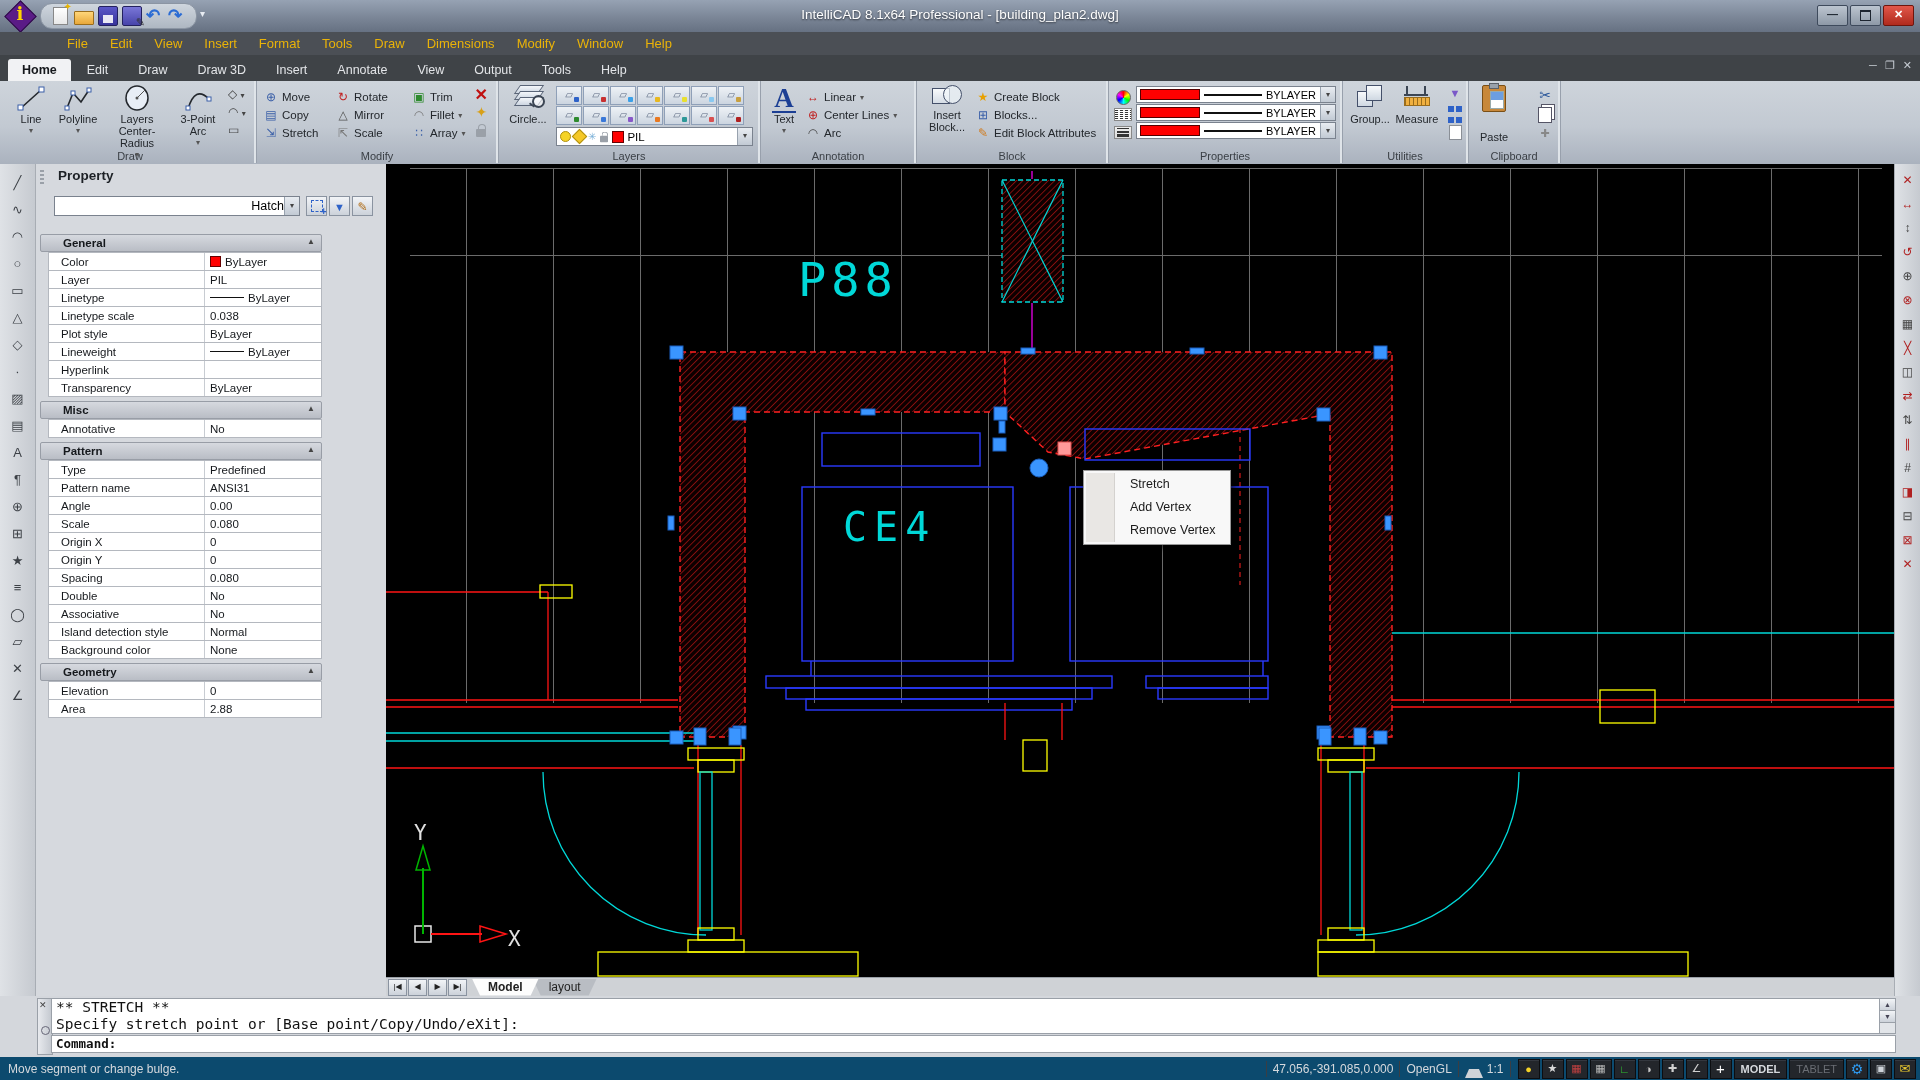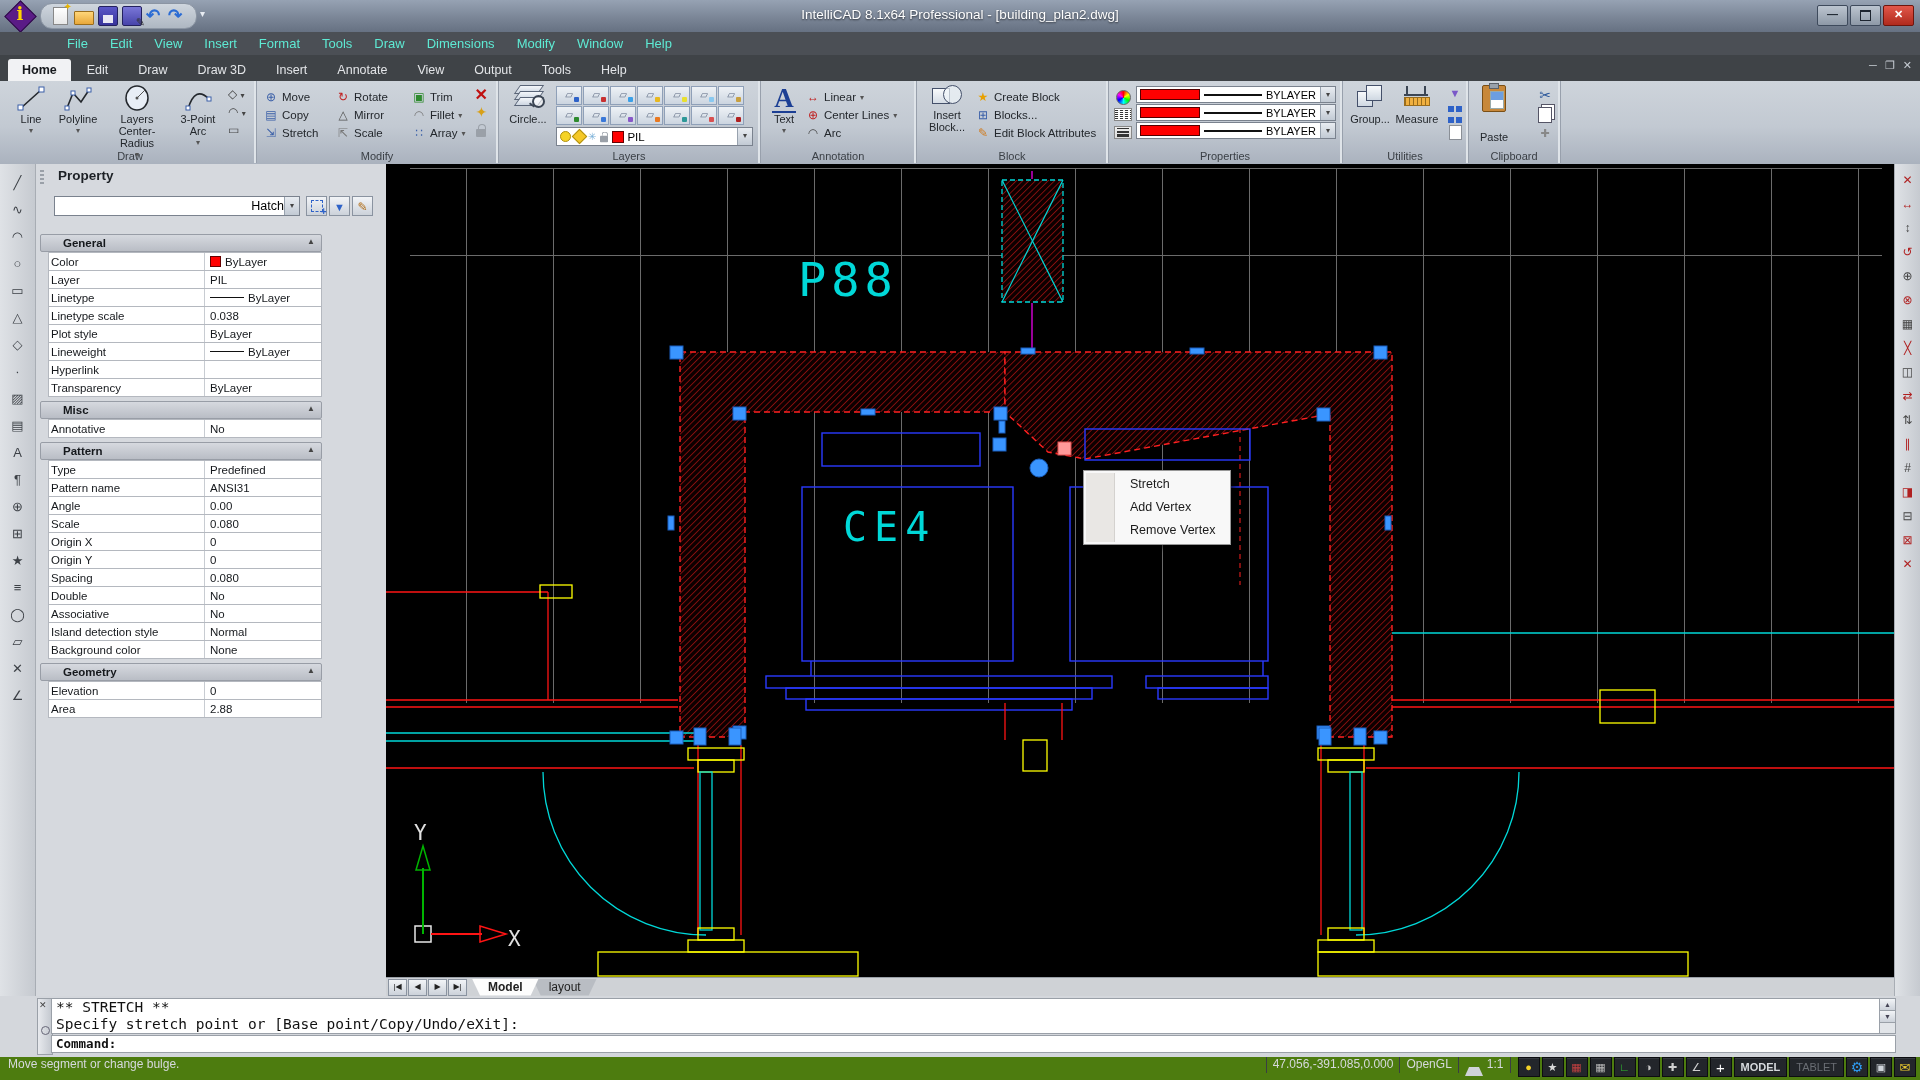--- a/index.html
+++ b/index.html
@@ -31,21 +31,21 @@
     text-shadow:0 1px 2px rgba(0,0,0,.65);}
   #winbtns{right:6px;top:5px;display:flex;gap:2px;}
   .wbtn{width:29px;height:19px;border:1px solid #3e4a5c;border-radius:2px;
     background:linear-gradient(#b9c2cd,#8removed?);background:linear-gradient(#bcc5d0,#8e99a7);
     color:#1d2530;font-size:11px;line-height:17px;text-align:center;font-weight:bold;}
   .wbtn.close{background:linear-gradient(#e2574a,#b02a1d);color:#fff;border-color:#6e150d;}
   .wbtn .maxg{display:inline-block;width:9px;height:8px;border:1px solid #1d2530;border-top-width:2px;margin-top:4px;}
   
   #menubar{left:0;top:32px;width:1920px;height:23px;background:#4b4f55;display:flex;
     align-items:center;padding-left:56px;box-sizing:border-box;}
-  .mitem{color:#5eead4;font-size:13px;padding:3px 11px;line-height:23px;}
+  .mitem{color:#eab308;font-size:13px;padding:3px 11px;line-height:23px;}
   
   #tabrow{left:0;top:55px;width:1920px;height:26px;background:#3f4347;display:flex;align-items:flex-end;padding-left:8px;box-sizing:border-box;}
   .rtab{color:#e3e5e8;font-size:12.5px;padding:4px 14px 4px;margin-right:2px;border-radius:3px 3px 0 0;}
   .rtab.active{background:#f1f2f4;color:#15181c;font-weight:bold;}
   #mdibtns{position:absolute;right:8px;top:59px;display:flex;gap:8px;color:#c6ccd3;font-size:11px;}
   
   #ribbon{left:0;top:81px;width:1920px;height:83px;
     background:linear-gradient(#ced4db 0%,#c2c9d2 55%,#aab2be 100%);
     border-bottom:1px solid #8d96a2;}
   .rgroup{position:absolute;top:0;height:82px;border-right:1px solid #98a0ac;box-shadow:inset -2px 0 0 #dfe4e9;}
@@ -124,21 +124,21 @@
   .ppbtn{top:32px;width:21px;height:20px;background:linear-gradient(#f2f4f7,#ccd2da);border:1px solid #8a93a0;box-sizing:border-box;text-align:center;}
   .ppbtn .dashsq{display:inline-block;width:10px;height:10px;border:1px dashed #2e62c8;margin-top:3px;position:relative;}
   .ppbtn .dashsq::after{content:"+";position:absolute;right:-5px;bottom:-6px;color:#2e62c8;font-size:10px;font-weight:bold;}
   .ppbtn .funnel{color:#2e62c8;font-size:11px;line-height:18px;}
   .ppbtn .pencil{color:#b06a10;font-size:12px;line-height:18px;}
   #prows{left:12px;top:66px;width:274px;}
   .prow{position:relative;height:17px;border:1px solid #b4b8bf;border-top:none;background:#fff;display:flex;align-items:center;font-size:11.5px;color:#15181c;}
   .prow.hdr{height:16px;background:linear-gradient(#d6d9df,#b9bdc5);border:1px solid #989da6;margin-left:-8px;font-weight:bold;margin-top:4px;border-radius:2px;}
   .prow.hdr .plabel{padding-left:22px;}
   .prow.hdr + .prow{border-top:1px solid #b4b8bf;}
-  .plabel{padding-left:2px;width:155px;box-sizing:border-box;white-space:nowrap;overflow:hidden;}
+  .plabel{padding-left:12px;width:155px;box-sizing:border-box;white-space:nowrap;overflow:hidden;}
   .pval{flex:1;display:flex;align-items:center;gap:4px;border-left:1px solid #c8ccd2;height:100%;padding-left:5px;}
   .swred{display:none;width:9px;height:9px;background:var(--c-red,#f00);border:1px solid #600;}
   .linesw{display:none;width:34px;height:1.5px;background:#111;}
   .prow.color .swred{display:inline-block;}
   .prow.line .linesw{display:inline-block;}
   .caret{display:none;position:absolute;right:6px;top:2px;font-size:8px;color:#444;}
   .prow.hdr .caret{display:block;}
   
   #canvas{left:386px;top:0;width:1508px;height:813px;background:#000;}
   #canvas svg{position:absolute;left:0;top:0;}
@@ -161,21 +161,21 @@
   #cmdstrip{left:37px;top:2px;width:14px;height:55px;background:linear-gradient(90deg,#e8eaee,#c2c7ce);border:1px solid #9aa0a8;}
   #cmdclose{left:39px;top:4px;font-size:9px;color:#444;}
   #cmdpin{left:41px;top:30px;width:7px;height:7px;border:1.5px solid #667;border-radius:50%;}
   #cmdhist{left:51px;top:2px;width:1845px;height:36px;background:#fff;border:1px solid #9aa0a8;box-sizing:border-box;overflow:hidden;}
   .cmdline{font-family:"DejaVu Sans Mono",monospace;font-size:14.5px;color:#111;line-height:17px;padding-left:4px;white-space:pre;}
   #cmdprompt{left:51px;top:39px;width:1845px;height:18px;background:#fff;border:1px solid #9aa0a8;box-sizing:border-box;
     font-family:"DejaVu Sans Mono",monospace;font-size:12.5px;font-weight:bold;color:#111;line-height:16px;padding-left:4px;}
   #cmdscroll{left:1879px;top:2px;width:17px;height:36px;background:#e2e5e9;border:1px solid #9aa0a8;box-sizing:border-box;font-size:7px;color:#445;text-align:center;}
   #cmdscroll div{height:11px;line-height:11px;background:linear-gradient(#f2f4f7,#ccd2da);border-bottom:1px solid #9aa0a8;}
   
-  #statusbar{left:0;top:1057px;width:1920px;height:23px;background:#4d7c0f;display:flex;color:#d6d9dd;font-size:12px;}
+  #statusbar{left:0;top:1057px;width:1920px;height:23px;background:#0c4a6e;display:flex;align-items:center;color:#d6d9dd;font-size:12px;}
   #statusmsg{padding-left:8px;flex:1;}
   .ssep{width:1px;height:16px;background:#3a3e44;margin:0 6px;}
   .sbox{height:18px;min-width:20px;display:flex;align-items:center;justify-content:center;background:#23262b;border:1px solid #0c0d10;box-shadow:inset 0 1px 0 #34383f;margin:0 1px;font-size:11px;}
   #scaleico{width:10px;height:10px;border-left:4px solid transparent;border-right:4px solid transparent;border-bottom:9px solid #cfd3d8;margin-right:4px;}
   .dimtxt{color:#6a6e74;}
 </style>
 </head>
 <body>
 
 <div id="app">

